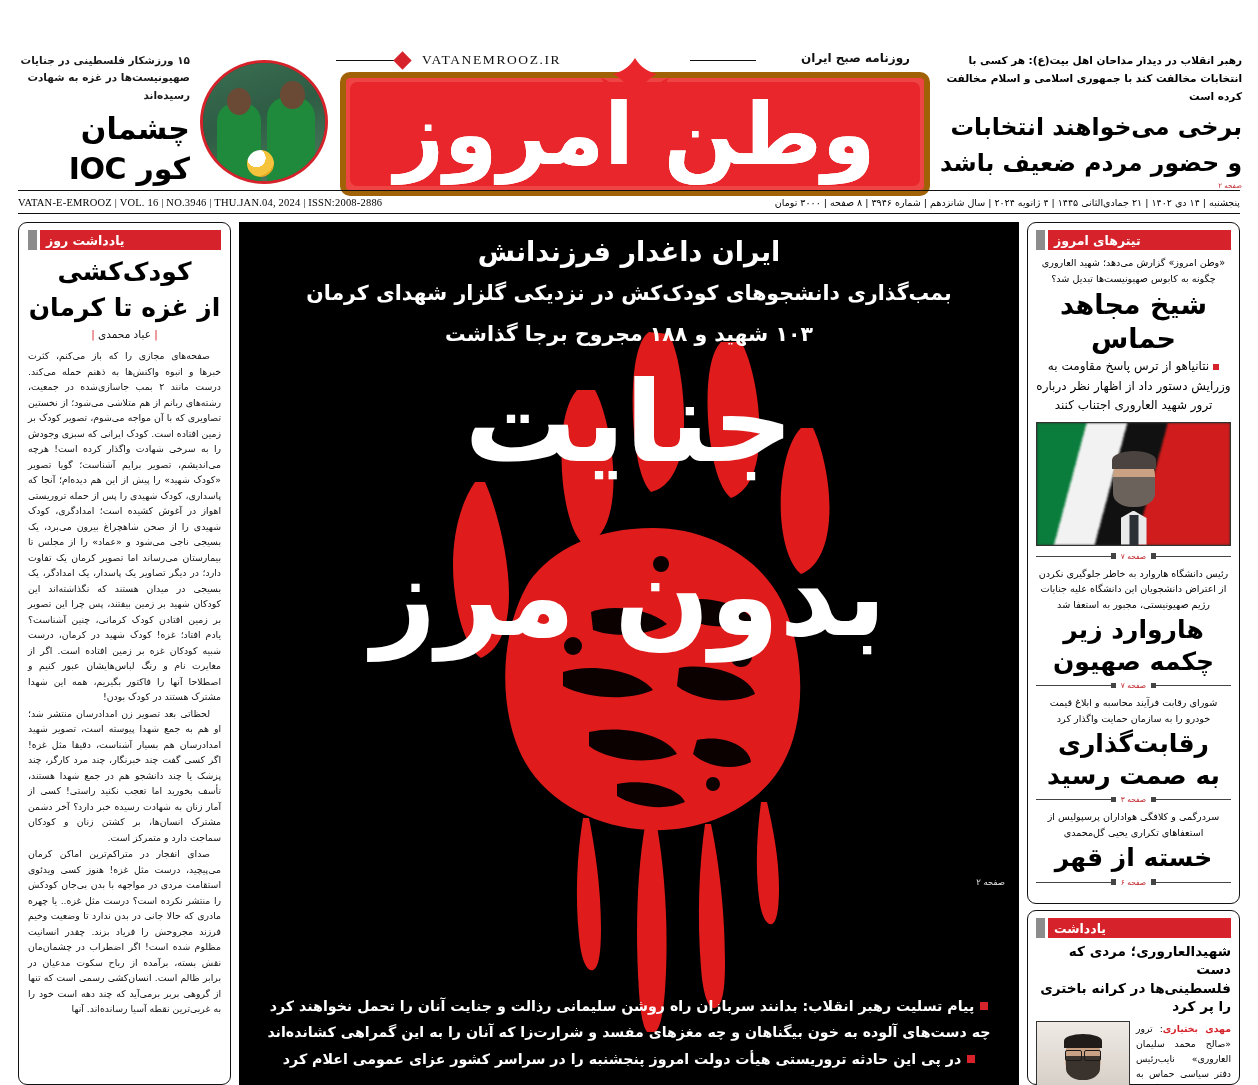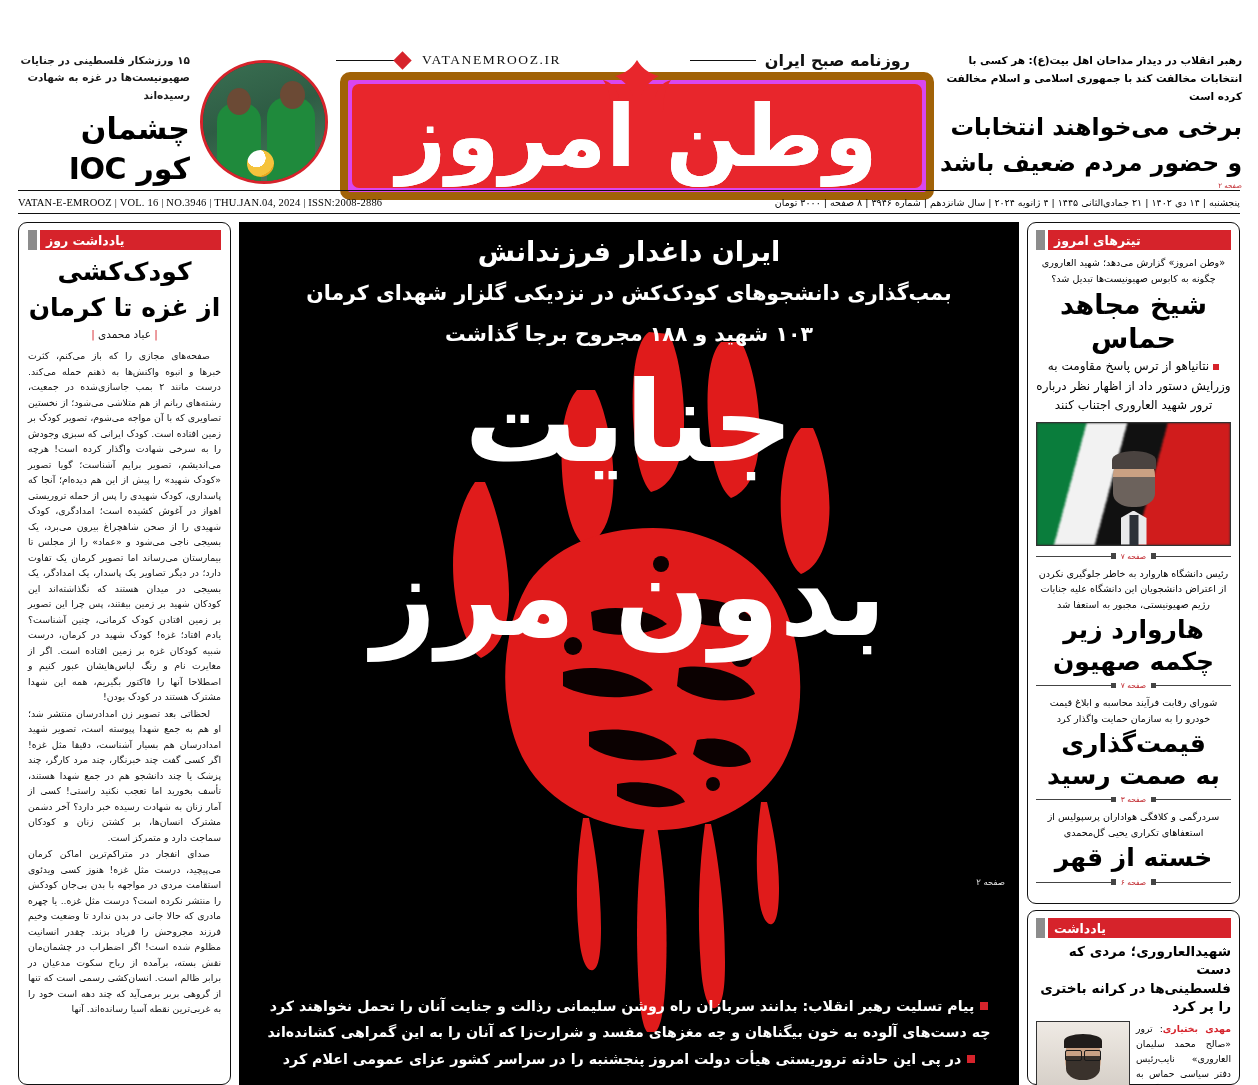--- a/index.html
+++ b/index.html
@@ -36,25 +36,25 @@
   .teaser-txt{flex:1;text-align:right;padding-right:10px;direction:rtl;}
   .teaser-kicker{font-size:10.5px;line-height:1.65;color:#1a1a1a;font-weight:600;}
   .teaser-head{font-size:30px;font-weight:bold;line-height:1.04;margin-top:9px;letter-spacing:-0.5px;}
 
   .mh-center{position:absolute;left:334px;top:48px;width:590px;height:140px;}
   .mh-toprow{position:relative;height:26px;}
   .mh-site{position:absolute;left:88px;top:4px;font-size:13.5px;letter-spacing:1.6px;
     font-family:"Liberation Serif","DejaVu Serif",serif;color:#111;}
   .mh-diamond{position:absolute;left:62px;top:6px;width:13px;height:13px;background:#d6232b;transform:rotate(45deg);}
   .mh-rule-l{position:absolute;left:2px;top:12px;width:58px;height:1.4px;background:#111;}
-  .mh-slogan{position:absolute;right:14px;top:3px;font-size:16px;color:#111;direction:rtl;font-weight:600;}
+  .mh-slogan{position:absolute;right:14px;top:3px;font-size:12px;color:#111;direction:rtl;font-weight:600;}
   .mh-rule-r{position:absolute;right:168px;top:12px;width:66px;height:1.4px;background:#111;}
 
   .logo-box{position:absolute;left:6px;top:24px;width:578px;height:112px;
-    border:8px solid #a16207;border-radius:10px;background:#d946ef;overflow:visible;}
+    border:6px solid #a16207;border-radius:10px;background:#ef4444;overflow:visible;}
   .logo-fill{position:absolute;left:4px;top:4px;right:4px;bottom:4px;background:#e8262c;border-radius:7px;}
   .logo-word{position:absolute;inset:0;display:flex;align-items:center;justify-content:center;
     color:#ffffff;font-size:86px;font-weight:bold;line-height:1;direction:rtl;
     letter-spacing:-2px;text-shadow:0 0 0 #fff;}
   .logo-crown{position:absolute;left:50%;top:-22px;transform:translateX(-50%);width:92px;height:56px;}
 
   .mh-right{position:absolute;right:16px;top:52px;width:318px;text-align:right;direction:rtl;}
   .mh-right .kicker{font-size:10.5px;line-height:1.7;font-weight:600;}
   .mh-right .headline{font-size:23.5px;font-weight:bold;line-height:1.26;margin-top:7px;letter-spacing:-0.3px;}
   .mh-right .pg{font-size:7px;color:#c0272d;margin-top:3px;}
@@ -236,21 +236,21 @@
           <div class="side-head sm">چکمه صهیون</div>
           <div class="pgline">
             <div class="bar l"></div>
             <div class="lbl">صفحه ۷</div>
             <div class="bar"></div>
           </div>
         </div>
 
         <div>
           <div class="side-kicker">شورای رقابت فرآیند محاسبه و ابلاغ قیمت خودرو را به سازمان حمایت واگذار کرد</div>
-          <div class="side-head sm">قیمت‌گذاری</div>
+          <div class="side-head sm">رقابت‌گذاری</div>
           <div class="side-head sm">به صمت رسید</div>
           <div class="pgline">
             <div class="bar l"></div>
             <div class="lbl">صفحه ۳</div>
             <div class="bar"></div>
           </div>
         </div>
 
         <div>
           <div class="side-kicker">سردرگمی و کلافگی هواداران پرسپولیس از استعفاهای تکراری یحیی گل‌محمدی</div>

